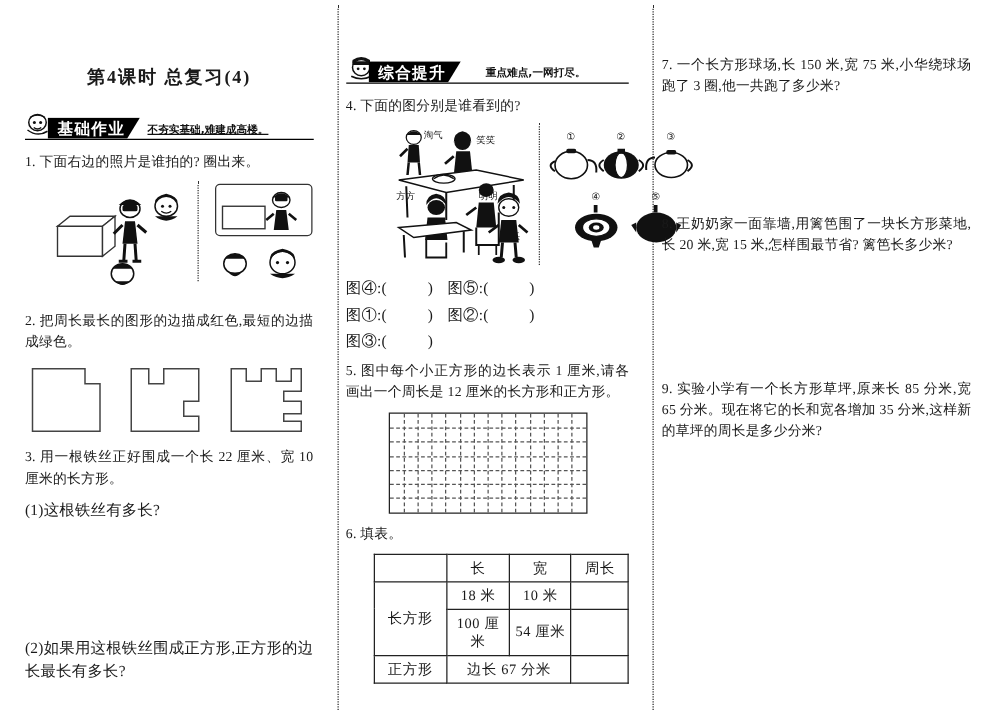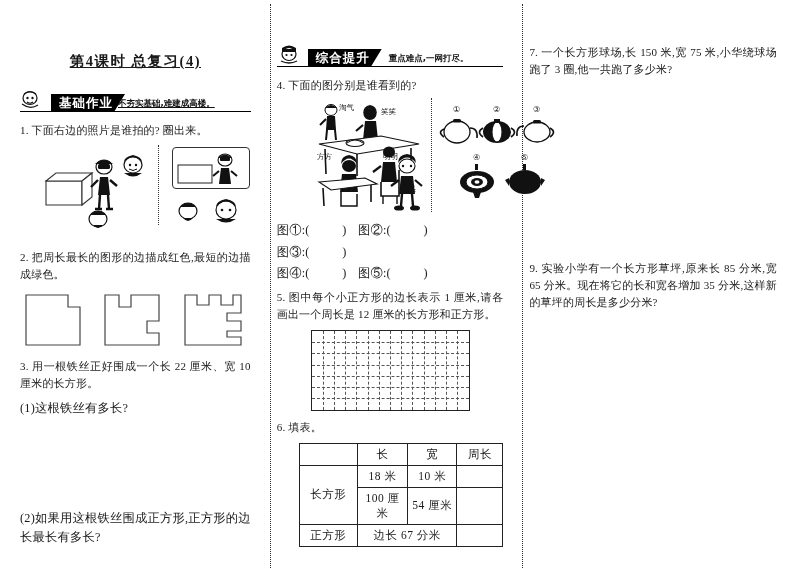--- a/index.html
+++ b/index.html
@@ -39,21 +39,20 @@
   .vdiv-b { left: 522px; }
 
   
   .sheet-title {
     text-align: center;
     font-size: 14.5px;
     font-weight: bold;
     letter-spacing: 1.5px;
     margin: 22px 0 0 0;
     font-family: "Liberation Serif", serif;
-    text-decoration: underline;
   }
 
   
   .section {
     position: relative;
     margin-top: 18px;
     height: 24px;
   }
   .section-rule {
     position: absolute;
@@ -62,21 +61,21 @@
     border-bottom: 1.6px solid #000;
   }
   .sec-mascot {
     position: absolute;
     left: 0; bottom: 3px;
     width: 24px; height: 20px;
     overflow: hidden;
   }
   .sec-tag {
     position: absolute;
-    left: 31px; bottom: 2px;
+    left: 18px; bottom: 2px;
     height: 17px;
     background: #000;
     color: #fff;
     font-size: 12.5px;
     font-weight: bold;
     letter-spacing: 1px;
     padding: 0 12px 0 8px;
     line-height: 17px;
     clip-path: polygon(0 0, 100% 0, 86% 100%, 0% 100%);
     white-space: nowrap;
@@ -451,43 +450,43 @@
           <ellipse cx="86" cy="80" rx="16" ry="12" fill="#111"></ellipse>
           <path d="M70 76 L66 78 L70 84 Z" fill="#111"></path>
           <path d="M102 76 L106 78 L102 84 Z" fill="#111"></path>
         </g>
       </svg>
     </div>
 
     <div class="blanks">
       <div>
         <span class="cell">
+          <span>图④:(</span>
+          <span style="display:inline-block;width:26px;"></span>
+          <span>)</span>
+        </span>
+        <span class="cell">
+          <span>图⑤:(</span>
+          <span style="display:inline-block;width:26px;"></span>
+          <span>)</span>
+        </span>
+      </div>
+      <div>
+        <span class="cell">
           <span>图①:(</span>
           <span style="display:inline-block;width:26px;"></span>
           <span>)</span>
         </span>
         <span class="cell">
           <span>图②:(</span>
           <span style="display:inline-block;width:26px;"></span>
           <span>)</span>
         </span>
         <span class="cell">
           <span>图③:(</span>
-          <span style="display:inline-block;width:26px;"></span>
-          <span>)</span>
-        </span>
-      </div>
-      <div>
-        <span class="cell">
-          <span>图④:(</span>
-          <span style="display:inline-block;width:26px;"></span>
-          <span>)</span>
-        </span>
-        <span class="cell">
-          <span>图⑤:(</span>
           <span style="display:inline-block;width:26px;"></span>
           <span>)</span>
         </span>
       </div>
     </div>
 
     <div class="q" style="margin-top:4px;">
       <span>5.</span>
       <span>图中每个小正方形的边长表示 1 厘米,请各画出一个周长是 12 厘米的长方形和正方形。</span>
     </div>
@@ -549,20 +548,24 @@
 
   <div class="col col-3">
 
     <div class="q" style="margin-top:14px;">
       <span>7.</span>
       <span>一个长方形球场,长 150 米,宽 75 米,小华绕球场跑了 3 圈,他一共跑了多少米?</span>
     </div>
     <div class="gap-lg"></div>
 
 
+    <div class="q">
+      <span>8.</span>
+      <span>王奶奶家一面靠墙,用篱笆围了一块长方形菜地,长 20 米,宽 15 米,怎样围最节省? 篱笆长多少米?</span>
+    </div>
     <div class="gap-lg"></div>
 
     <div class="q" style="margin-top:14px;">
       <span>9.</span>
       <span>实验小学有一个长方形草坪,原来长 85 分米,宽 65 分米。现在将它的长和宽各增加 35 分米,这样新的草坪的周长是多少分米?</span>
     </div>
     <div class="gap-lg"></div>
   </div>
 </div>
 

